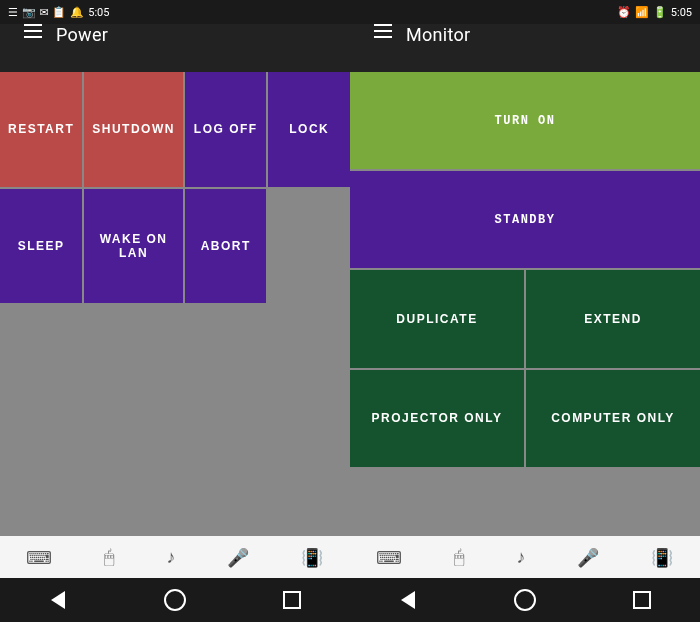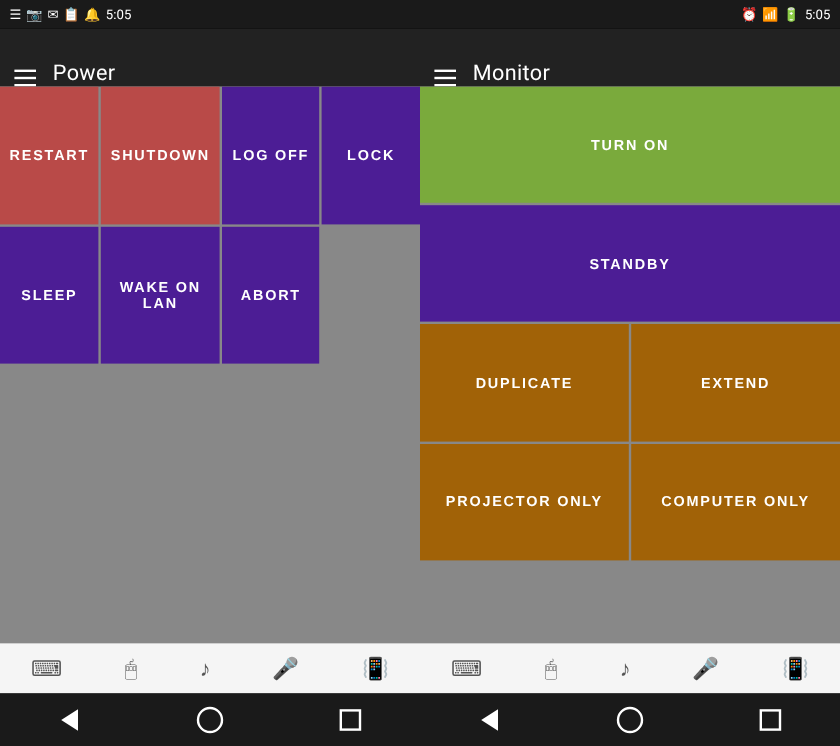--- a/index.html
+++ b/index.html
@@ -52,22 +52,22 @@
       display: flex;
       flex-direction: column;
       background: #222;
     }
 
     
     .panel-header {
       background: #222;
       height: 48px;
       display: flex;
-      align-items: flex-end;
-      padding: 0 12px;
+      align-items: flex-start;
+      padding: 0 24px;
       gap: 14px;
       flex-shrink: 0;
     }
     .hamburger-icon {
       display: flex;
       flex-direction: column;
       gap: 4px;
       cursor: pointer;
     }
     .hamburger-icon span {
@@ -116,24 +116,24 @@
       text-transform: uppercase;
       border: none;
       outline: none;
       padding: 8px;
       text-align: center;
     }
 
     .color-red { background: #b94a48; }
     .color-gray { background: #4c1d95; }
     .color-green { background: #7aaa3c; }
-    .color-blue { background: #a16207; }
-
-    
-    .span-full { grid-column: 1 / 3; }
+    .color-blue { background: #14532d; }
+
+    
+    .span-full { grid-column: 1 / 3; font-family: Liberation Mono, monospace; }
 
     
     .bottom-toolbar {
       height: 42px;
       background: #f5f5f5;
       display: flex;
       align-items: center;
       justify-content: space-around;
       flex-shrink: 0;
     }

